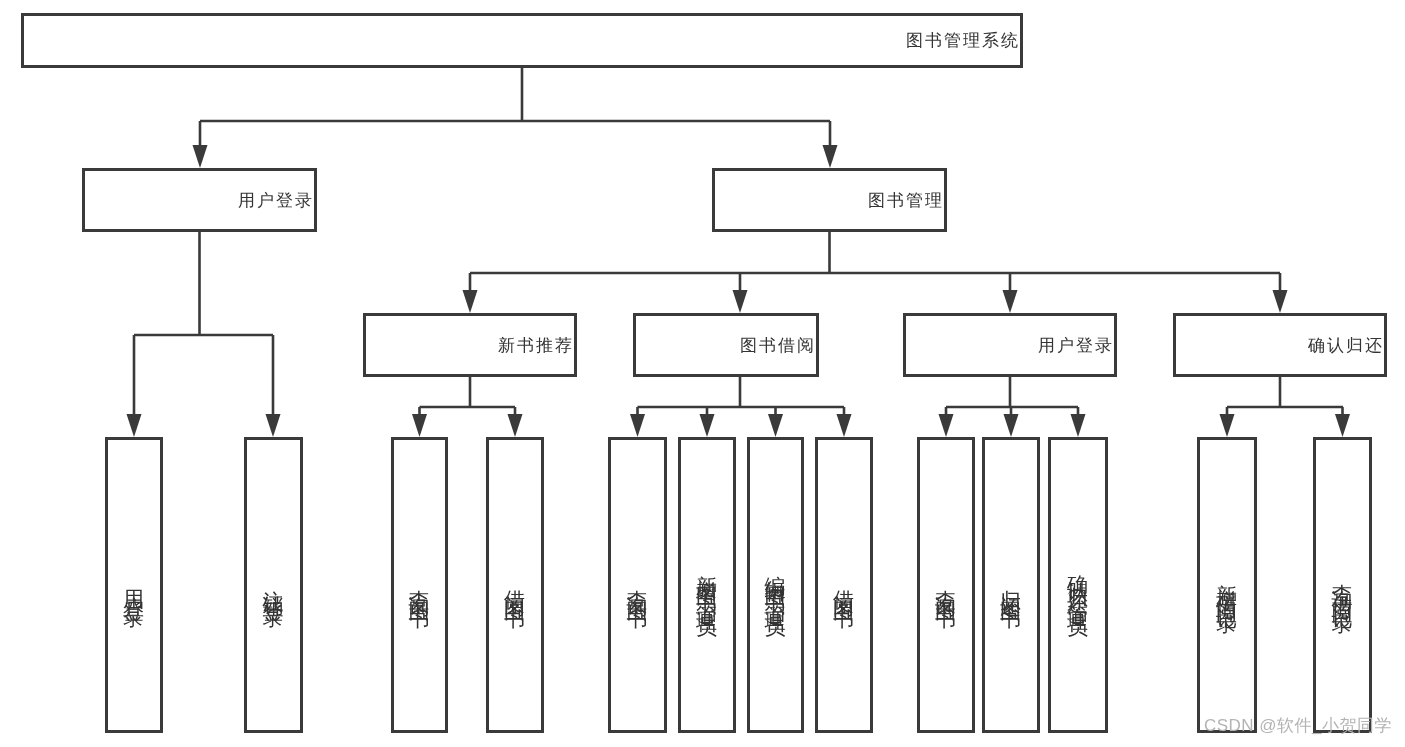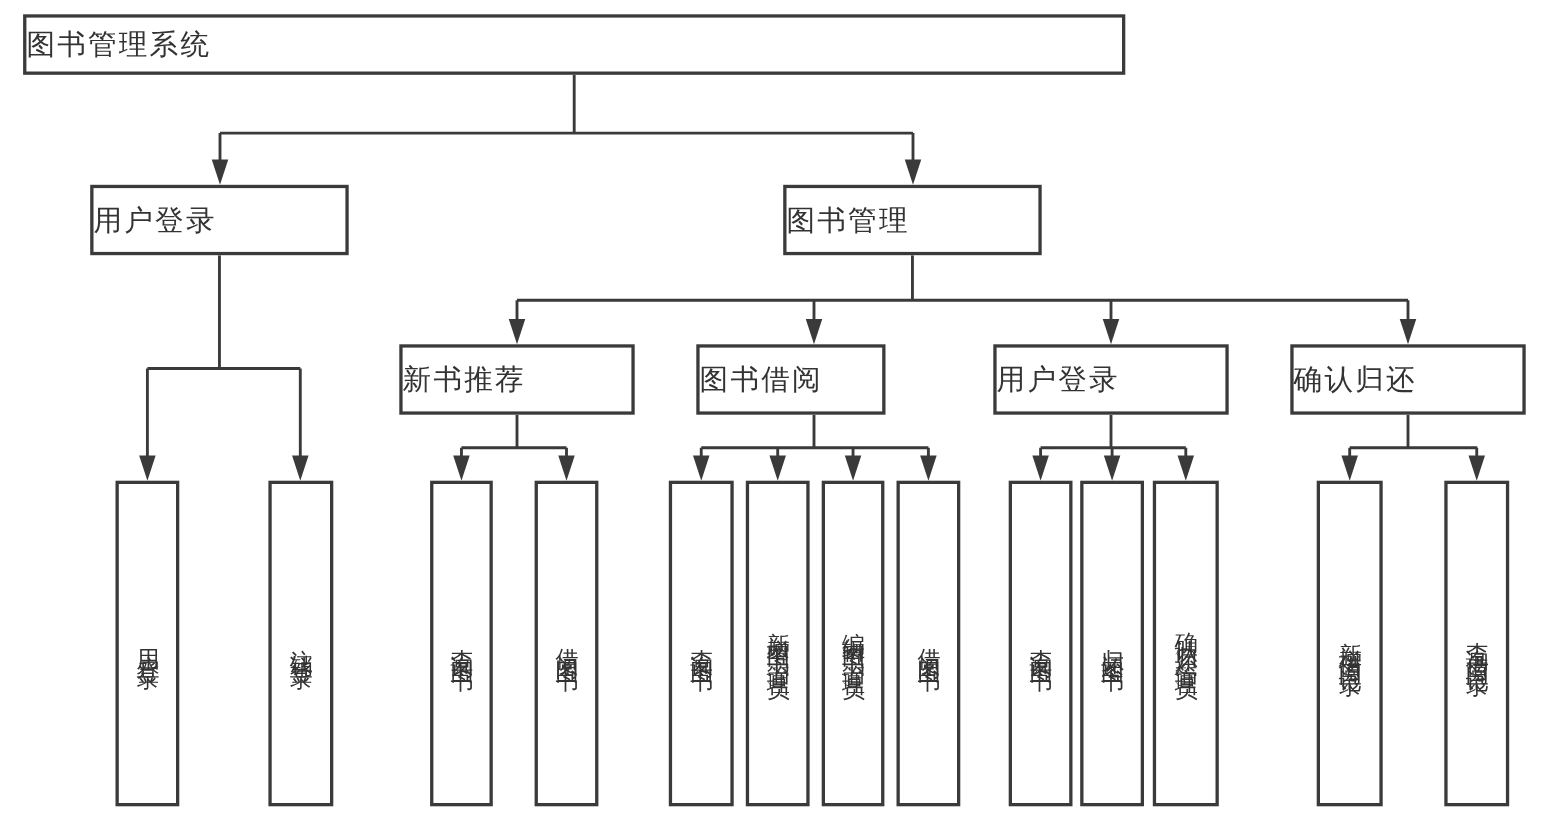--- a/index.html
+++ b/index.html
@@ -31,23 +31,23 @@
     stroke-width: 2.6;
     fill: none;
   }
   .arrow { fill: var(--line); }
   .node {
     position: absolute;
     border: 3px solid var(--line);
     background: var(--background);
     display: flex;
     align-items: center;
-    justify-content: flex-start;
+    justify-content: flex-end;
     color: var(--text);
-    font-size: 26px;
+    font-size: 17px;
     letter-spacing: 2px;
   }
   .leaf {
     position: absolute;
     top: 437px;
     height: 296px;
     border: 3px solid var(--line);
     background: var(--background);
     display: flex;
     align-items: center;
@@ -118,21 +118,21 @@
   <div class="node" style="left:82px; top:168px; width:235px; height:64px;">
     <span>用户登录</span>
   </div>
   <div class="node" style="left:363px; top:313px; width:214px; height:64px;">
     <span>新书推荐</span>
   </div>
 
   <div class="node" style="left:712px; top:168px; width:235px; height:64px;">
     <span>图书管理</span>
   </div>
-  <div class="node" style="left:633px; top:313px; width:172px; height:64px;">
+  <div class="node" style="left:633px; top:313px; width:186px; height:64px;">
     <span>图书借阅</span>
   </div>
   <div class="node" style="left:903px; top:313px; width:214px; height:64px;">
     <span>用户登录</span>
   </div>
   <div class="node" style="left:1173px; top:313px; width:214px; height:64px;">
     <span>确认归还</span>
   </div>
 
   <div class="leaf" style="left:105px; width:58px;">
@@ -172,14 +172,15 @@
     <span class="vtext">确认归还（管理员）</span>
   </div>
 
   <div class="leaf" style="left:1197px; width:60px;">
     <span class="vtext">新增借阅记录</span>
   </div>
   <div class="leaf" style="left:1313px; width:59px;">
     <span class="vtext">查询借阅记录</span>
   </div>
 
+  <div class="watermark">CSDN @软件_小贺同学</div>
 
 </div>
 
 </body></html>

